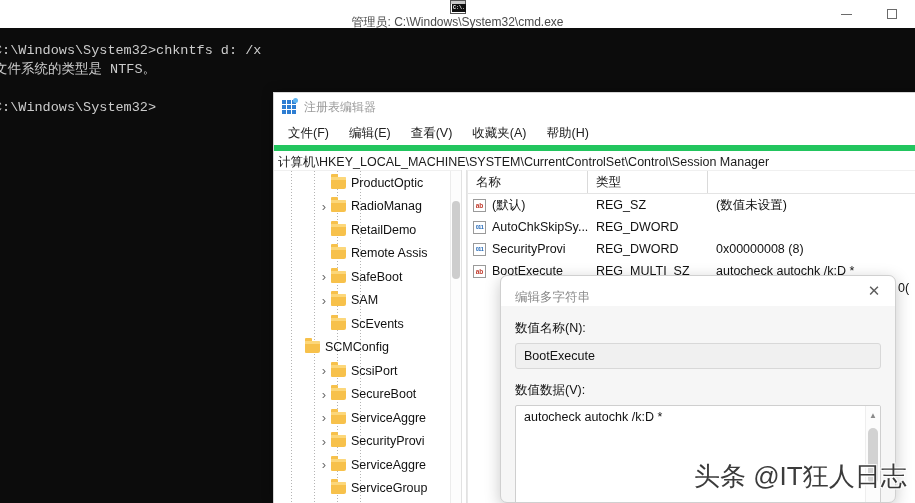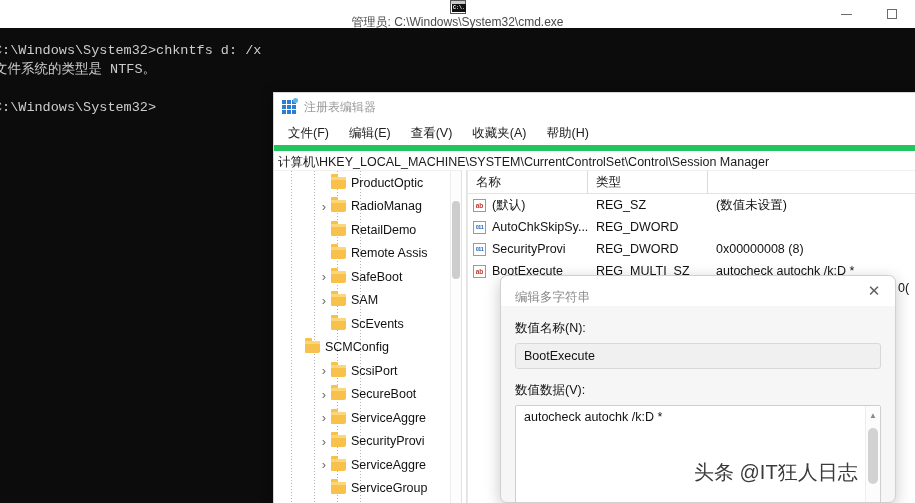--- a/index.html
+++ b/index.html
@@ -146,21 +146,21 @@
     border-left:1px solid #eee;}
   #dlg-data-uparrow{position:absolute;top:5px;left:0;right:0;text-align:center;
     font-size:8px;color:#8a8a8a;}
   #dlg-data-thumb{position:absolute;left:2px;right:2px;top:22px;height:56px;background:#d2d2d2;border-radius:5px;}
 
   
   #peek-value{position:absolute;left:898px;top:281px;font-size:12.5px;color:#111;white-space:nowrap;}
 
   
   #watermark{
-    position:absolute;left:694px;top:459px;font-size:20px;color:#2b2b2b;
+    position:absolute;left:694px;top:459px;font-size:26px;color:#2b2b2b;
     font-family:"Liberation Sans",sans-serif;white-space:nowrap;
     text-shadow:1px 1px 0 #fff,-1px -1px 0 #fff,1px -1px 0 #fff,-1px 1px 0 #fff;
     opacity:.92;
   }
 </style>
 </head>
 <body>
 
 <div id="cmd-window">
 

